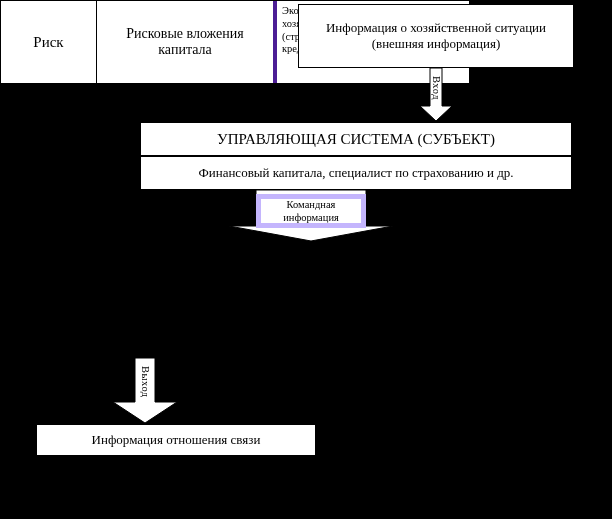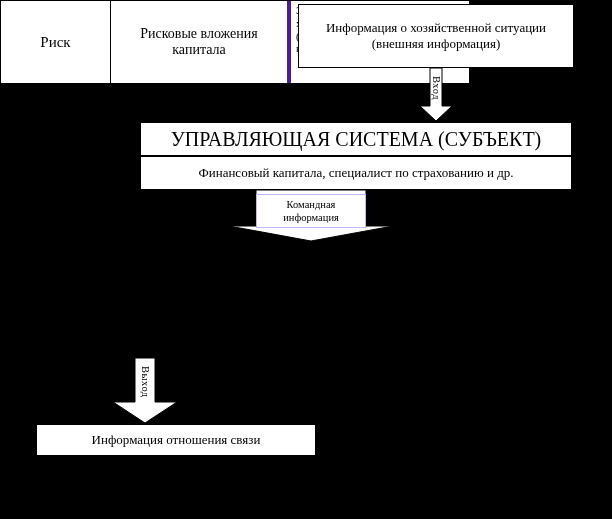--- a/index.html
+++ b/index.html
@@ -42,40 +42,40 @@
     height: 64px;
     font-size: 13px;
   }
 
   
   #box-subject-title {
     left: 140px;
     top: 122px;
     width: 432px;
     height: 34px;
-    font-size: 20px;
+    font-size: 15px;
     font-variant: small-caps;
   }
   #box-subject-body {
     left: 140px;
     top: 156px;
     width: 432px;
     height: 34px;
     font-size: 13px;
   }
 
   
   #box-command {
     left: 256px;
     top: 194px;
     width: 110px;
     height: 34px;
     font-size: 10.5px;
     background: #ffffff;
-    border: 1px solid #c4b5fd;
+    border: 5px solid #c4b5fd;
   }
 
   
   #box-object-title {
     left: 36px;
     top: 242px;
     width: 470px;
     height: 32px;
     font-size: 15px;
     font-variant: small-caps;
@@ -94,21 +94,21 @@
   .cell {
     box-sizing: border-box;
     display: flex;
     align-items: center;
     justify-content: center;
     text-align: center;
     padding: 0 5px;
     color: #000000;
   }
   #cell-risk {
-    width: 110px;
+    width: 96px;
     border-right: 1px solid #000000;
     font-size: 15px;
   }
   #cell-invest {
     width: 180px;
     border-right: 4px solid #4c1d95;
     font-size: 14px;
   }
   #cell-relations {
     flex: 1;

